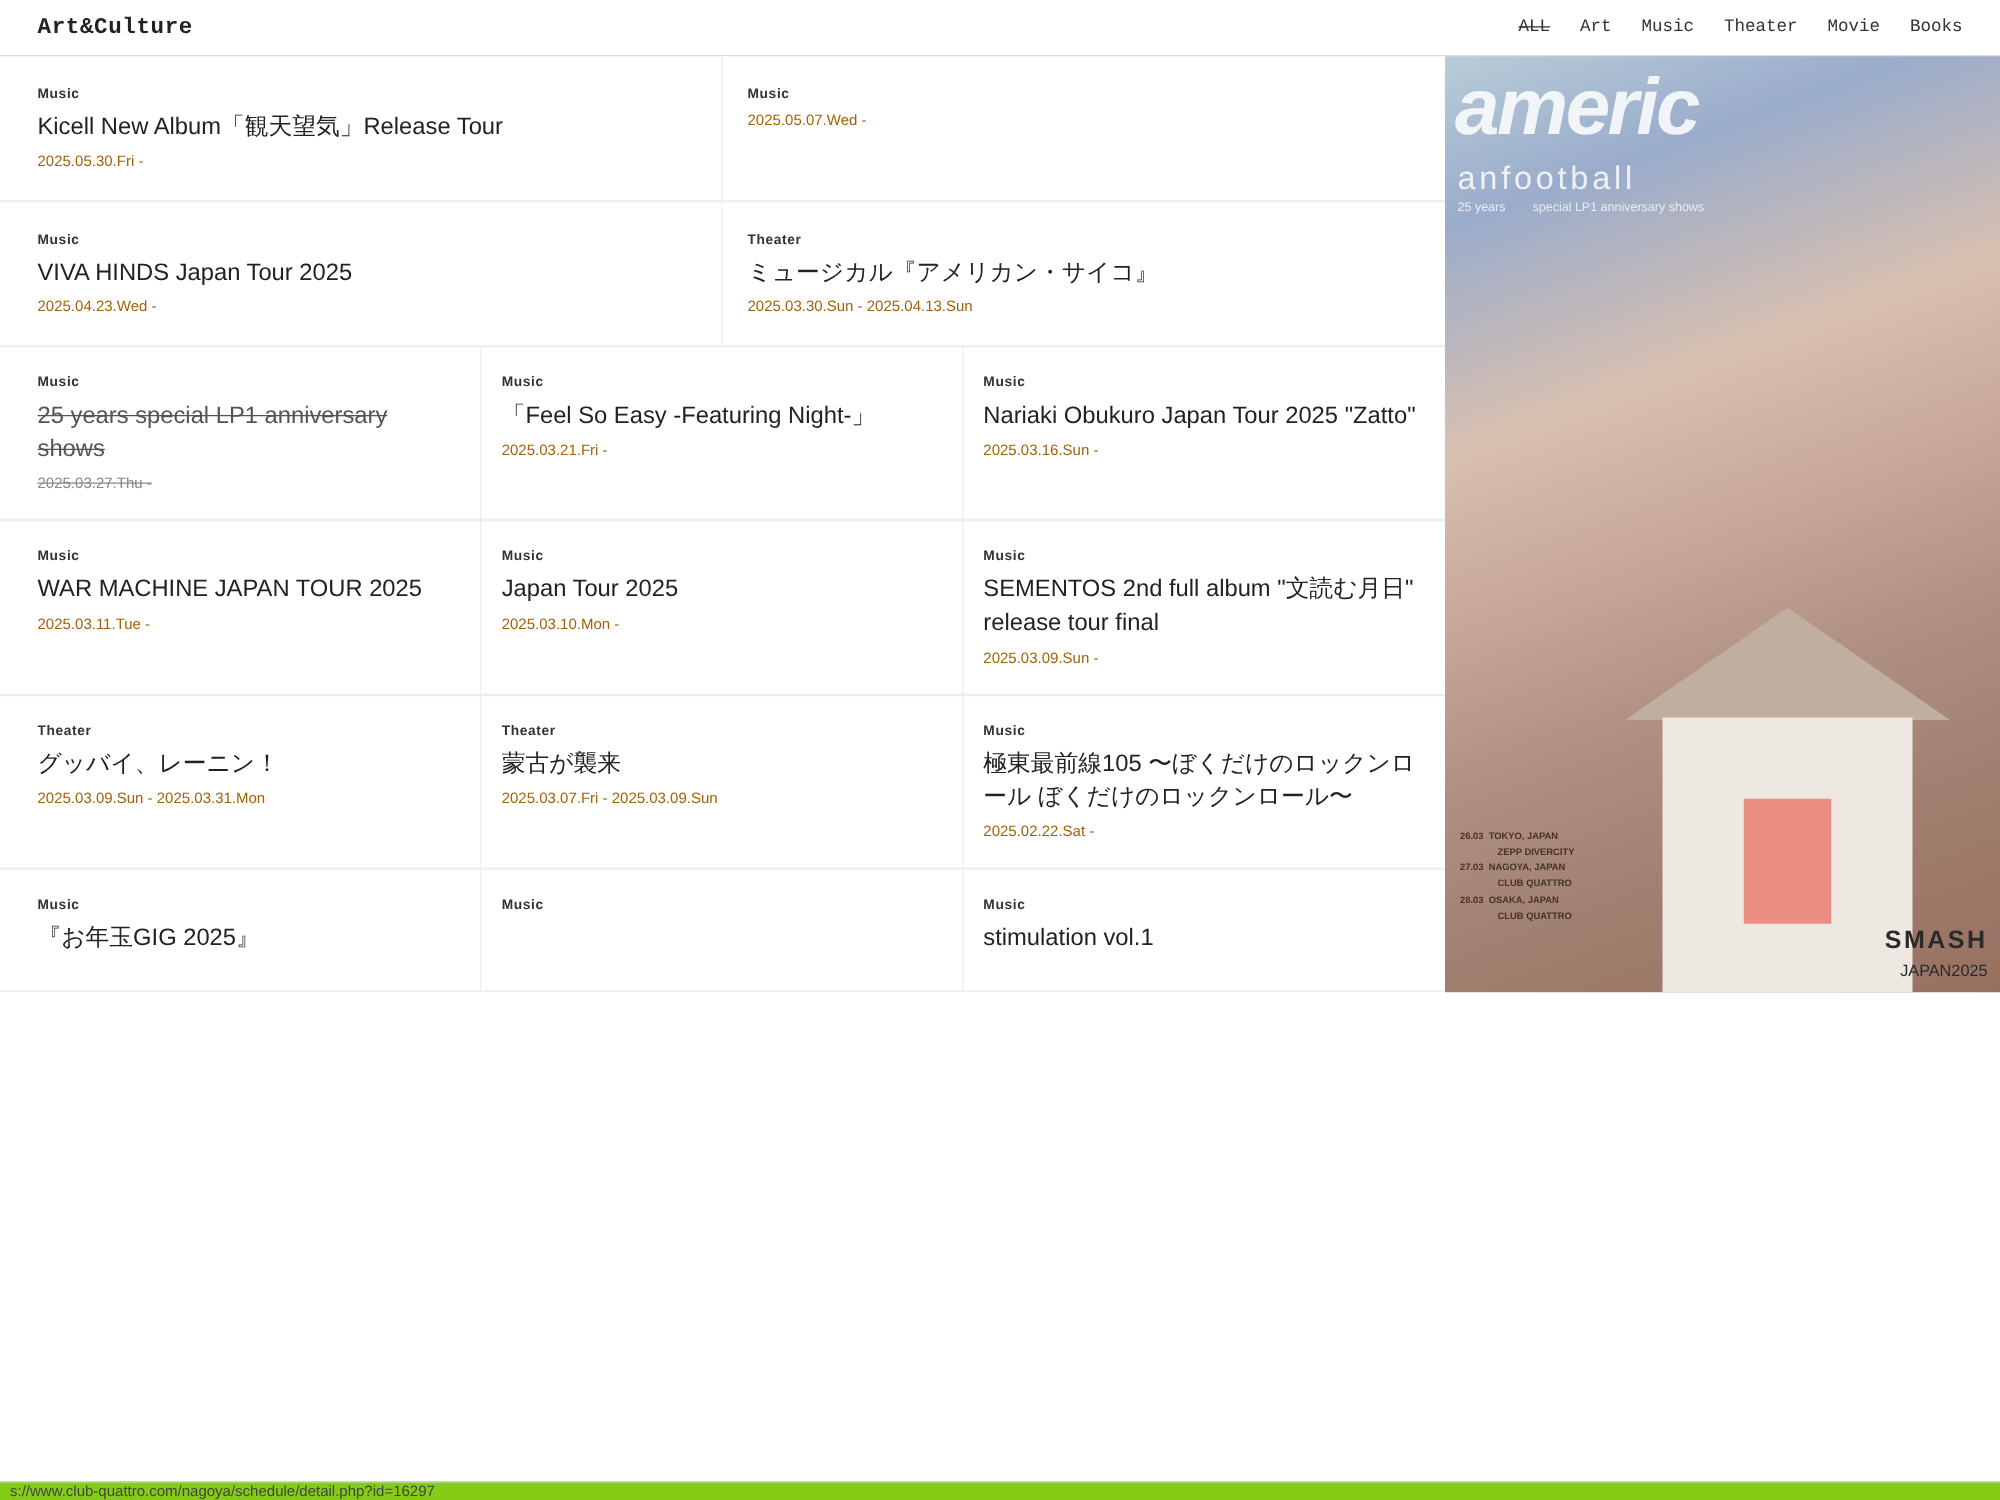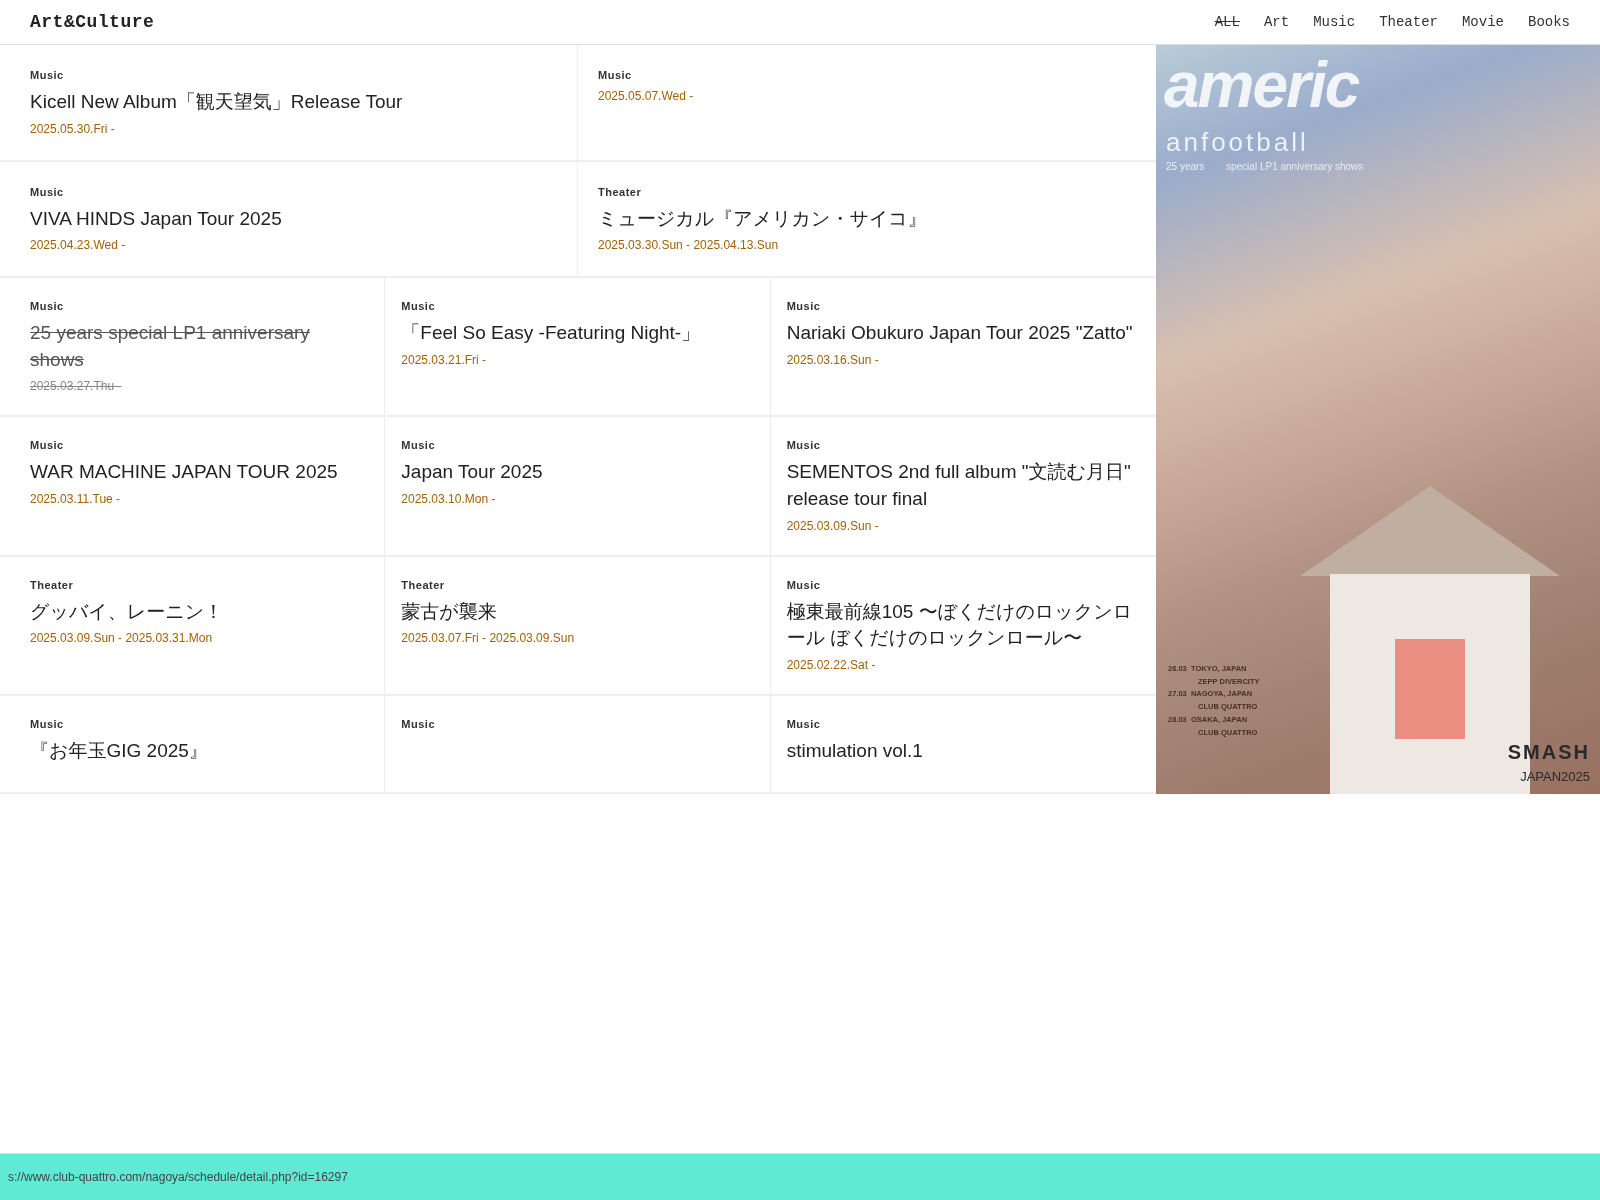--- a/index.html
+++ b/index.html
@@ -74,23 +74,23 @@
       position: relative;
       overflow: hidden;
     }
 
     
     .status-bar {
       position: fixed;
       bottom: 0;
       left: 0;
       width: 100%;
-      background: #5eead4;
+      background: #84cc16;
       border-top: 1px solid #ddd;
-      padding: 16px 8px;
+      padding: 0 8px;
       font-size: 12px;
       color: #444;
     }
 
     .col-item {
       padding: 22px 16px 22px 16px;
       border-bottom: 1px solid #eee;
       border-right: 1px solid #eee;
     }
 

